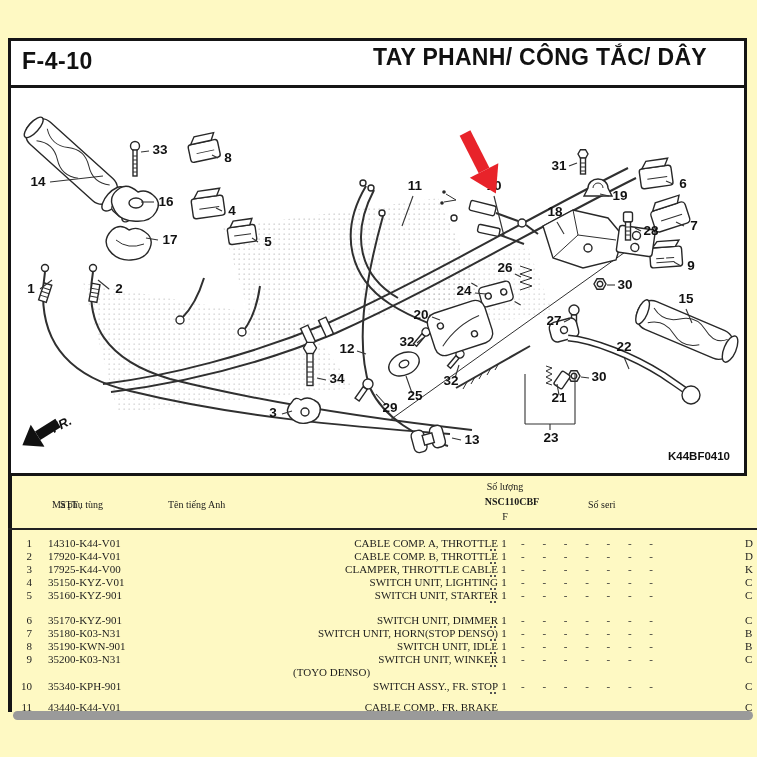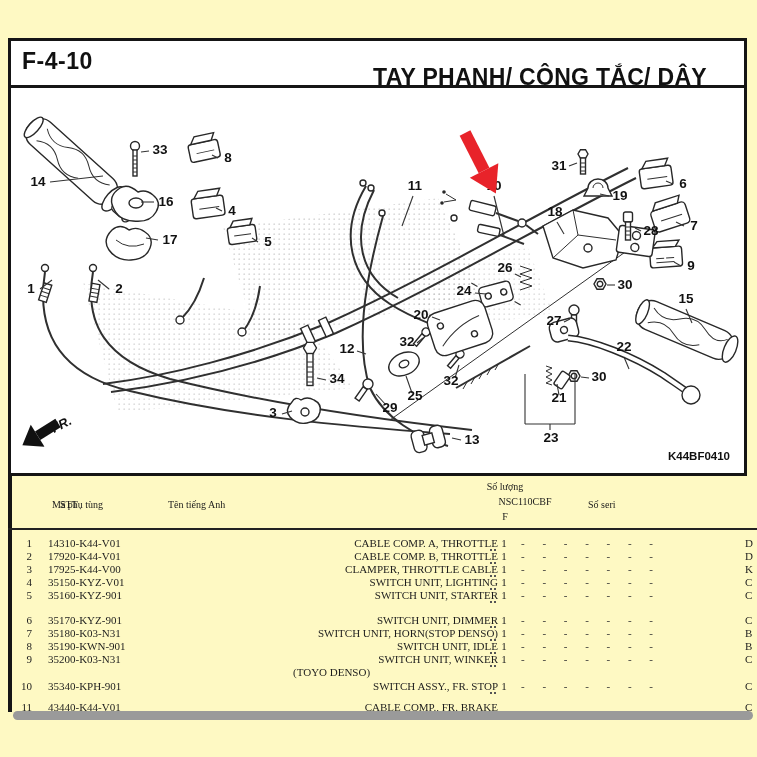--- a/index.html
+++ b/index.html
@@ -3,21 +3,21 @@
 <meta charset="utf-8">
 <style>
   html,body{margin:0;padding:0;background:#ffffff;}
   .page{position:relative;width:757px;height:757px;background:#fef9c3;overflow:hidden;
         font-family:"Liberation Sans",sans-serif;color:#111;padding-left:24px;}
   
   .frame{position:absolute;left:8px;top:38px;width:739px;height:438px;
          border:3px solid #151515;box-sizing:border-box;background:#fff;}
   .hdr-divider{position:absolute;left:8px;top:85px;width:739px;height:3px;background:#151515;}
   .page-code{position:absolute;left:22px;top:48px;font-size:23px;font-weight:700;letter-spacing:.5px;}
-  .page-title{position:absolute;left:350px;top:64px;width:380px;text-align:center;
+  .page-title{position:absolute;left:350px;top:44px;width:380px;text-align:center;
               font-size:23px;font-weight:600;letter-spacing:.3px;}
   
   svg.diagram{position:absolute;left:8px;top:88px;width:739px;height:388px;}
   .plabel{font-family:"Liberation Sans",sans-serif;font-size:13.5px;font-weight:600;fill:#111;text-anchor:middle;}
   .leader{stroke:#333;stroke-width:1.1;}
   .pt{stroke:#282828;stroke-width:1.4;fill:#fff;}
   .cable{stroke:#303030;stroke-width:2;fill:none;}
   .thin{stroke:#303030;stroke-width:1;fill:none;}
   .code-text{font-family:"Liberation Sans",sans-serif;font-size:11.5px;font-weight:700;fill:#111;}
   .fr-text{font-family:"Liberation Sans",sans-serif;font-size:13px;font-weight:800;font-style:italic;fill:#111;}
@@ -378,21 +378,21 @@
       <rect x="-6" y="0" width="12" height="42" fill="#e8232a"></rect>
       <polygon points="-16,42 16,42 0,68" fill="#e8232a"></polygon>
     </g>
   </svg>
 
   <div class="tbl-leftbar"></div>
   <div class="th" style="left:14px;top:499px;margin-left:46px;">STT</div>
   <div class="th" style="left:52px;top:499px;">Mã phụ tùng</div>
   <div class="th" style="left:168px;top:499px;">Tên tiếng Anh</div>
   <div class="th th-center" style="left:455px;top:481px;width:100px;">Số lượng</div>
-  <div class="th th-center" style="left:475px;top:496px;width:100px;">NSC110CBF</div>
+  <div class="th th-center" style="left:462px;top:496px;width:100px;font-weight:bold;">NSC110CBF</div>
   <div class="th th-center" style="left:455px;top:511px;width:100px;">F</div>
   <div class="th" style="left:588px;top:499px;">Số seri</div>
   <div class="tbl-hline1"></div>
 
   <div class="rows">
       <div class="row" style="top: 537px;">
         <span class="c-stt">1</span>
         <span class="c-code">14310-K44-V01</span>
         <span class="c-namewrap">
           <span class="c-name">CABLE COMP. A, THROTTLE</span>

